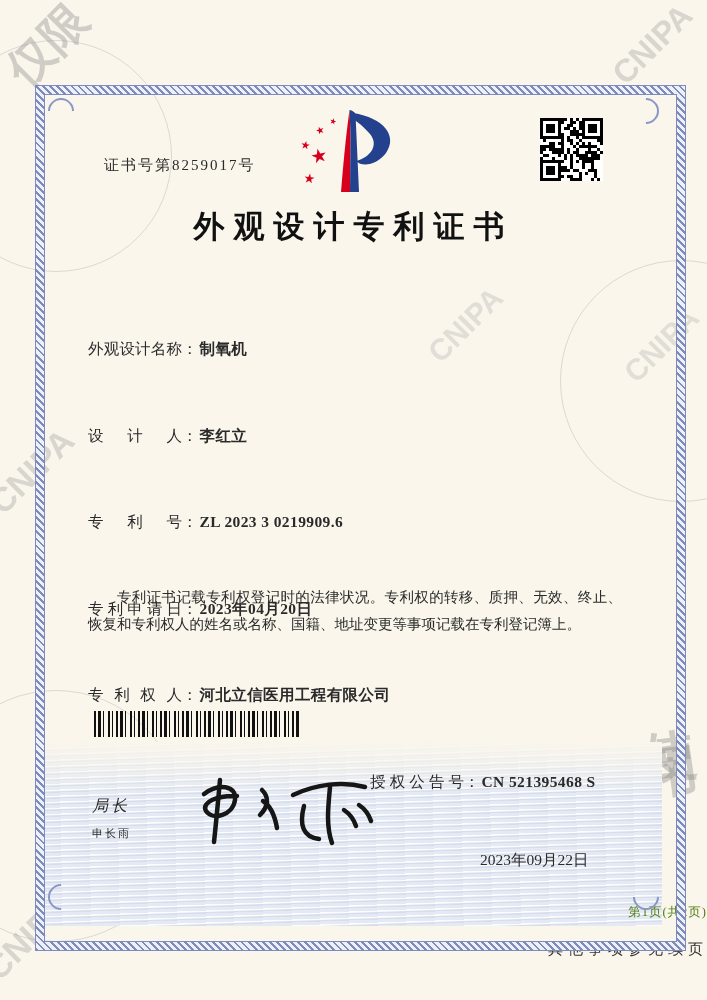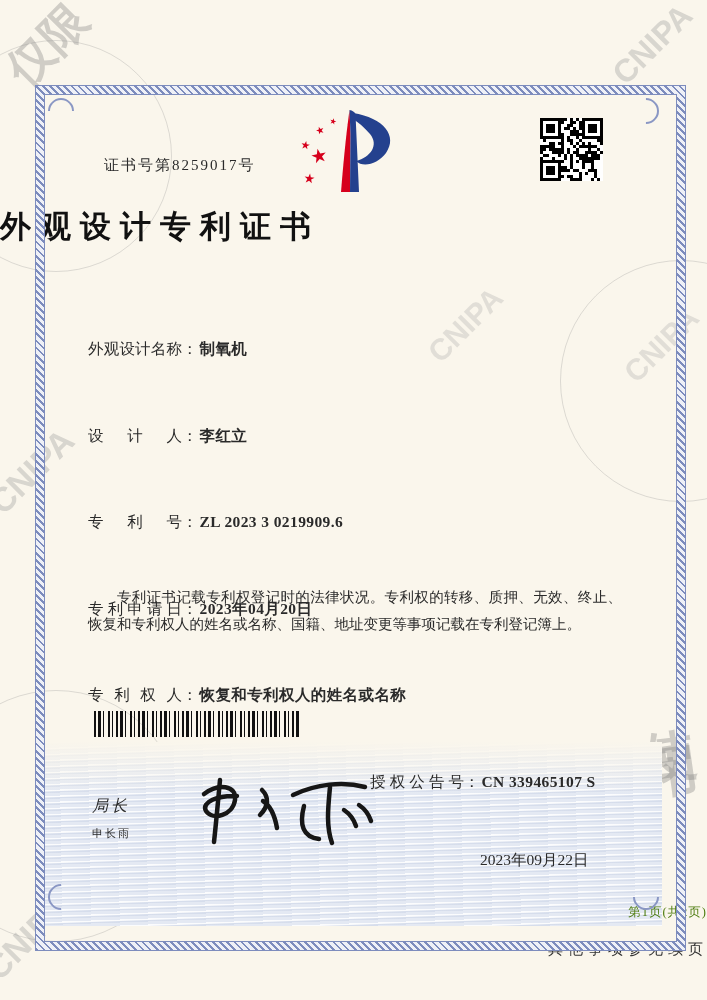--- a/index.html
+++ b/index.html
@@ -53,21 +53,21 @@
   .wm6{left:626px;top:688px;font-size:54px;color:rgba(125,125,125,.35);letter-spacing:18px;writing-mode:vertical-rl;transform:rotate(-8deg);}
   .wm7{left:-24px;top:918px;font-size:34px;}
   .wm-circle{position:absolute;border:1px solid rgba(140,140,140,.28);border-radius:50%;z-index:0;pointer-events:none;}
   .wmc1{left:-60px;top:40px;width:230px;height:230px;}
   .wmc2{left:560px;top:260px;width:240px;height:240px;}
   .wmc3{left:-70px;top:690px;width:250px;height:250px;}
   
   .cert-no{position:absolute;left:104px;top:120px;font-size:15px;letter-spacing:2px;z-index:3;margin-top:36px;}
   .logo{position:absolute;left:286px;top:102px;z-index:3;}
   .qr{position:absolute;left:540px;top:118px;width:63px;height:63px;z-index:3;background:#fff;}
-  .title{position:absolute;left:0;top:206px;width:100%;
+  .title{position:absolute;left:0;top:206px;width:100%;text-align:center;
          font-size:31px;font-weight:bold;letter-spacing:9px;z-index:3;color:#111;}
   
   .fields{position:absolute;left:88px;top:294px;width:545px;z-index:3;font-size:15.5px;}
   .f-row{margin-bottom:20.5px;line-height:22px;position:relative;white-space:nowrap;}
   .f-label{display:inline-block;width:94px;text-align:justify;text-align-last:justify;margin-top:44px;}
   .f-colon{display:inline-block;margin-right:2px;}
   .f-value{letter-spacing:.4px;font-weight:bold;}
   .f-cell2{position:absolute;left:282px;top:0;}
   
   .paragraphs{position:absolute;left:88px;top:584px;width:534px;z-index:3;
@@ -379,24 +379,24 @@
     <div class="f-row">
       <span class="f-label">设计人</span><span class="f-colon">：</span><span class="f-value">李红立</span>
     </div>
     <div class="f-row">
       <span class="f-label">专利号</span><span class="f-colon">：</span><span class="f-value">ZL 2023 3 0219909.6</span>
     </div>
     <div class="f-row">
       <span class="f-label">专利申请日</span><span class="f-colon">：</span><span class="f-value">2023年04月20日</span>
     </div>
     <div class="f-row">
-      <span class="f-label">专利权人</span><span class="f-colon">：</span><span class="f-value">恢复和专利权人的姓名或名称</span>
-    </div>
-    <div class="f-row">
-      <span class="f-cell2"><span class="f-label">授权公告号</span><span class="f-colon">：</span><span class="f-value">CN 339465107 S</span></span>
+      <span class="f-label">专利权人</span><span class="f-colon">：</span><span class="f-value">河北立信医用工程有限公司</span>
+    </div>
+    <div class="f-row">
+      <span class="f-cell2"><span class="f-label">授权公告号</span><span class="f-colon">：</span><span class="f-value">CN 521395468 S</span></span>
     </div>
   </div>
 
   <div class="paragraphs">
     <p>专利证书记载专利权登记时的法律状况。专利权的转移、质押、无效、终止、恢复和专利权人的姓名或名称、国籍、地址变更等事项记载在专利登记簿上。</p>
   </div>
 
   <div class="barcode"></div>
 
   <div class="sig-title">局长</div>

